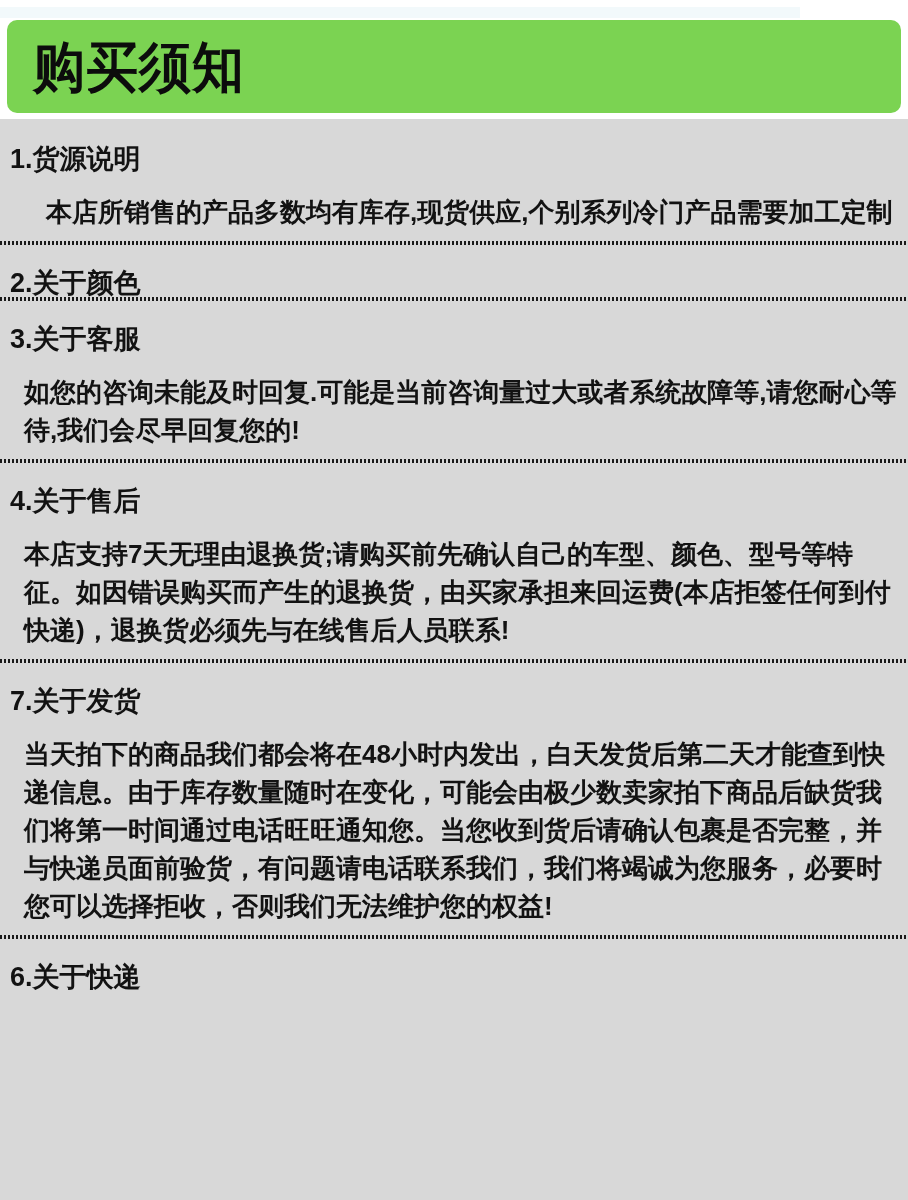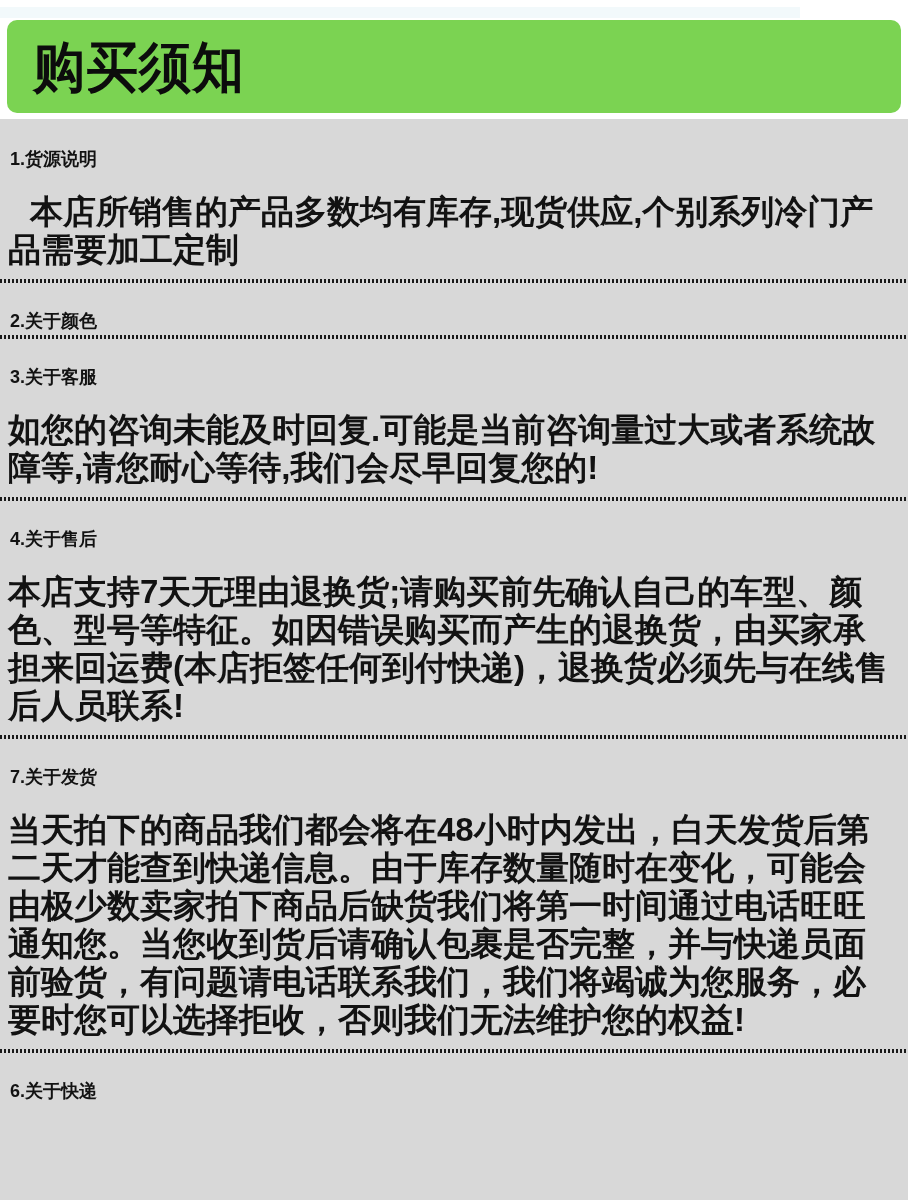--- a/index.html
+++ b/index.html
@@ -56,28 +56,28 @@
   .content {
     margin-top: 6px;
     background: #d8d8d8;
     height: 1081px;
     box-sizing: border-box;
     padding-top: 2px;
     overflow: hidden;
   }
   .section h2 {
     margin: 24px 10px 0 10px;
-    font-size: 18px;
+    font-size: 27px;
     line-height: 28px;
     font-weight: 900;
     color: #121212;
   }
   .section p {
-    margin: 20px 10px 10px 8px;
-    font-size: 33px;
+    margin: 20px 10px 10px 24px;
+    font-size: 26px;
     line-height: 38px;
     font-weight: 900;
     color: #121212;
   }
   .section p.indent-first {
     text-indent: 22px;
   }
   .divider {
     height: 4px;
     width: 100%;

